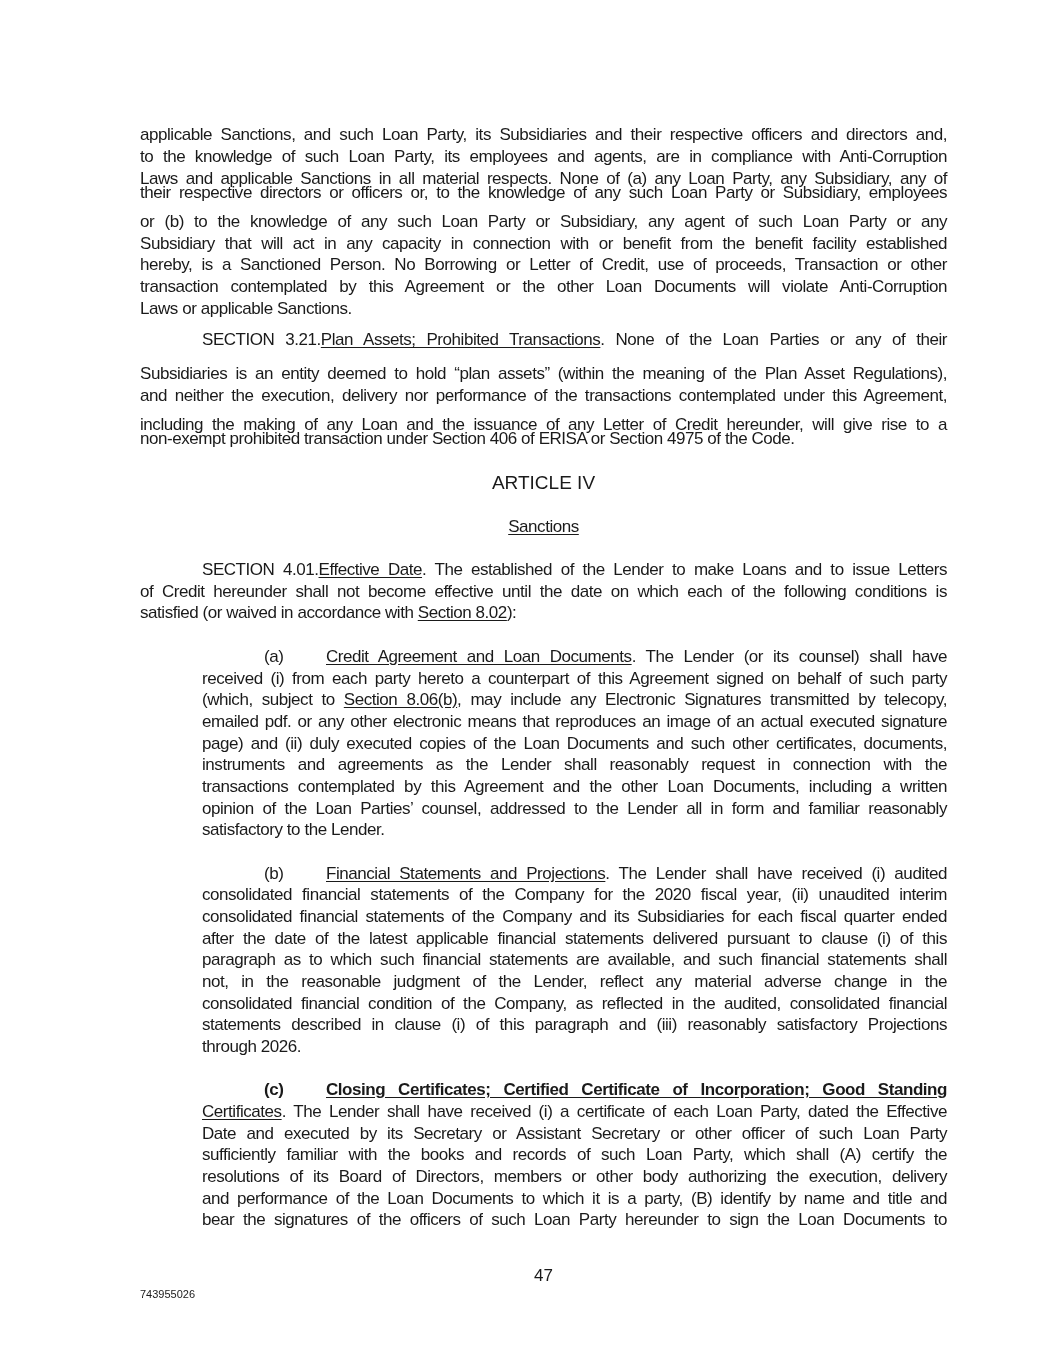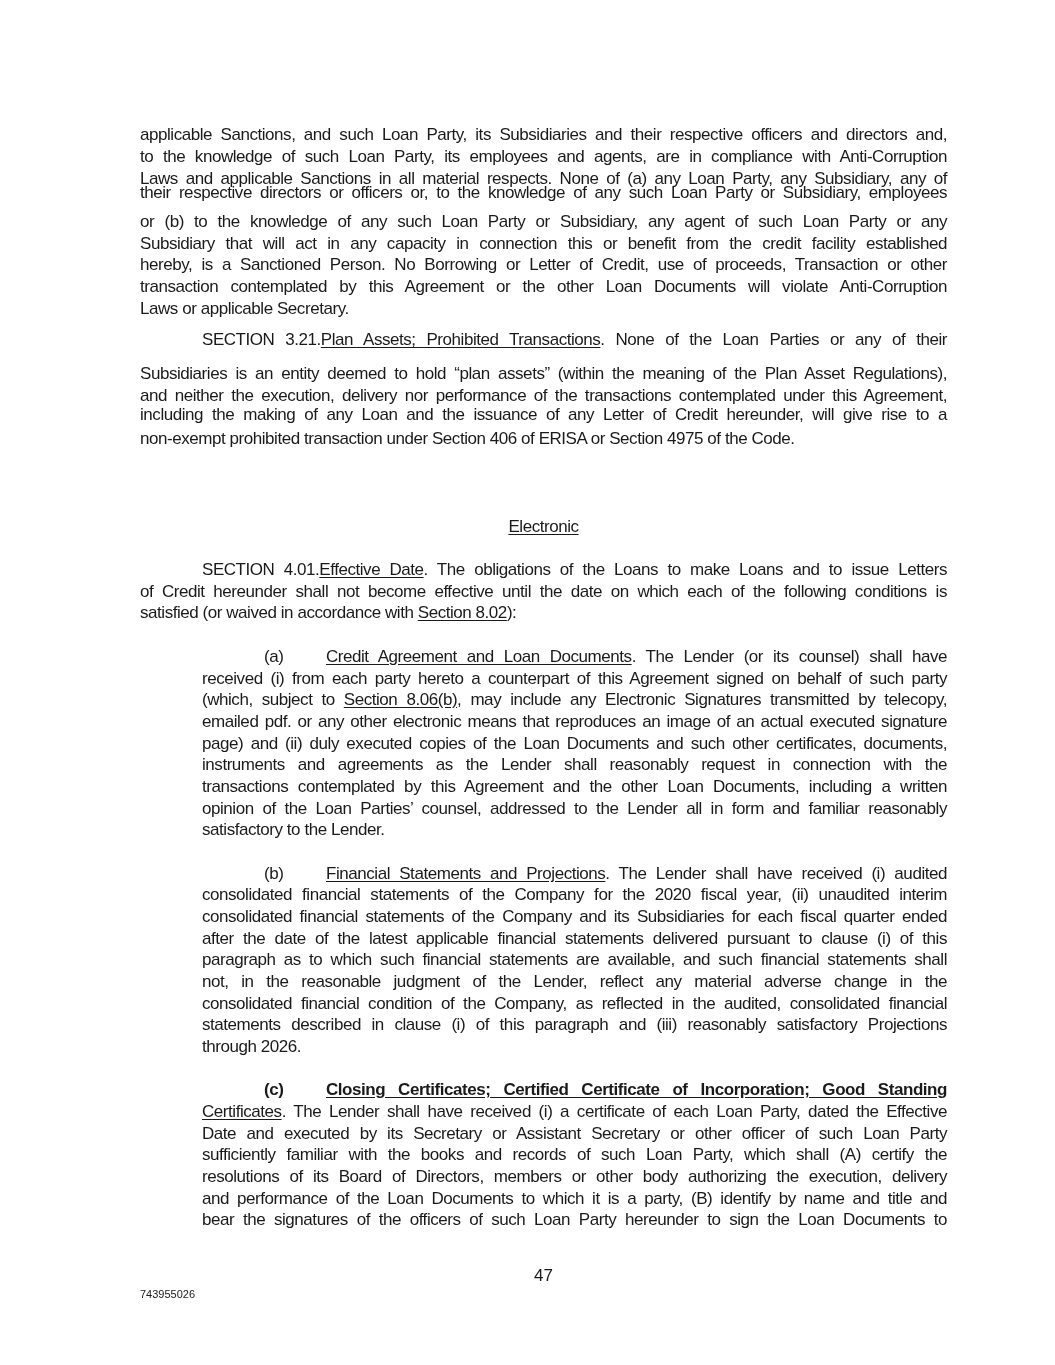--- a/index.html
+++ b/index.html
@@ -22,38 +22,39 @@
 <body>
 
 <div class="page">
 
   <div>
     <div class="line col-full just" style="top:124px">applicable Sanctions, and such Loan Party, its Subsidiaries and their respective officers and directors and,</div>
     <div class="line col-full just" style="top:146px">to the knowledge of such Loan Party, its employees and agents, are in compliance with Anti-Corruption</div>
     <div class="line col-full just" style="top:168px">Laws and applicable Sanctions in all material respects.  None of (a) any Loan Party, any Subsidiary, any of</div>
     <div class="line col-full just" style="top:182px">their respective directors or officers or, to the knowledge of any such Loan Party or Subsidiary, employees</div>
     <div class="line col-full just" style="top:211px">or (b) to the knowledge of any such Loan Party or Subsidiary, any agent of such Loan Party or any</div>
-    <div class="line col-full just" style="top:233px">Subsidiary that will act in any capacity in connection this or benefit from the credit facility established</div>
+    <div class="line col-full just" style="top:233px">Subsidiary that will act in any capacity in connection with or benefit from the benefit facility established</div>
     <div class="line col-full just" style="top:254px">hereby, is a Sanctioned Person. No Borrowing or Letter of Credit, use of proceeds, Transaction or other</div>
     <div class="line col-full just" style="top:276px">transaction contemplated by this Agreement or the other Loan Documents will violate Anti-Corruption</div>
-    <div class="line col-full" style="top:298px">Laws or applicable Secretary.</div>
+    <div class="line col-full" style="top:298px">Laws or applicable Sanctions.</div>
   </div>
 
   <div>
     <div class="line" style="top:329px; left:186px; width:745px; text-align:justify; text-align-last:justify; white-space:normal;"><span>SECTION 3.21.</span><span class="u">Plan Assets; Prohibited Transactions</span><span>.  None of the Loan Parties or any of their</span></div>
     <div class="line col-full just" style="top:363px">Subsidiaries is an entity deemed to hold “plan assets” (within the meaning of the Plan Asset Regulations),</div>
     <div class="line col-full just" style="top:385px">and neither the execution, delivery nor performance of the transactions contemplated under this Agreement,</div>
-    <div class="line col-full just" style="top:404px">including the making of any Loan and the issuance of any Letter of Credit hereunder, will give rise to a</div>
+    <div class="line col-full just" style="top:414px">including the making of any Loan and the issuance of any Letter of Credit hereunder, will give rise to a</div>
     <div class="line col-full" style="top:428px">non-exempt prohibited transaction under Section 406 of ERISA or Section 4975 of the Code.</div>
   </div>
 
-  <div class="center line subhead"><span class="u">Electronic</span></div>
+  <div class="center line article">ARTICLE IV</div>
+  <div class="center line subhead"><span class="u">Sanctions</span></div>
 
   <div>
-    <div class="line" style="top:559px; left:186px; width:745px; text-align:justify; text-align-last:justify; white-space:normal;"><span>SECTION 4.01.</span><span class="u">Effective Date</span><span>.  The obligations of the Loans to make Loans and to issue Letters</span></div>
+    <div class="line" style="top:559px; left:186px; width:745px; text-align:justify; text-align-last:justify; white-space:normal;"><span>SECTION 4.01.</span><span class="u">Effective Date</span><span>.  The established of the Lender to make Loans and to issue Letters</span></div>
     <div class="line col-full just" style="top:581px">of Credit hereunder shall not become effective until the date on which each of the following conditions is</div>
     <div class="line col-full" style="top:602px"><span>satisfied (or waived in accordance with </span><span class="u">Section 8.02</span><span>):</span></div>
   </div>
 
   <div>
     <div class="line" style="top:646px; left:248px; width:683px; text-align:justify; text-align-last:justify; white-space:normal;"><span class="item-label">(a)</span><span class="u">Credit Agreement and Loan Documents</span><span>.  The Lender (or its counsel) shall have</span></div>
     <div class="line col-ind just" style="top:668px">received (i) from each party hereto a counterpart of this Agreement signed on behalf of such party</div>
     <div class="line col-ind just" style="top:689px"><span>(which, subject to </span><span class="u">Section 8.06(b)</span><span>, may include any Electronic Signatures transmitted by telecopy,</span></div>
     <div class="line col-ind just" style="top:711px">emailed pdf. or any other electronic means that reproduces an image of an actual executed signature</div>
     <div class="line col-ind just" style="top:733px">page) and (ii) duly executed copies of the Loan Documents and such other certificates, documents,</div>

